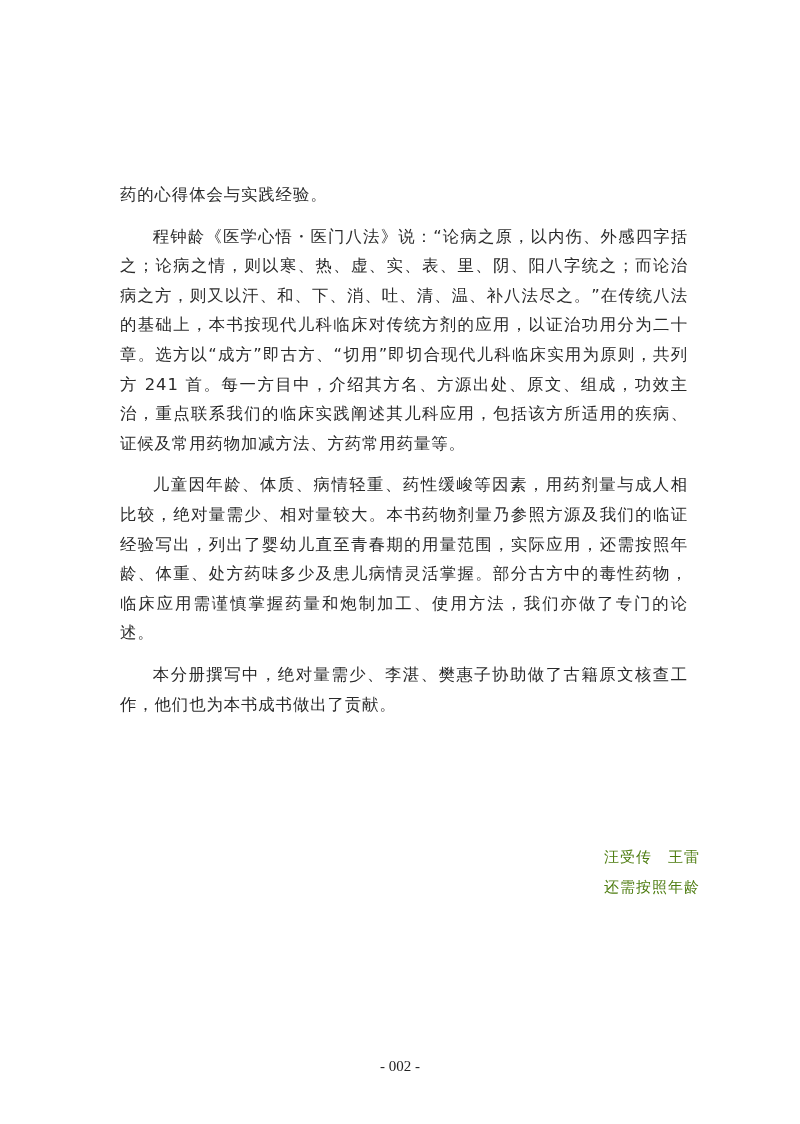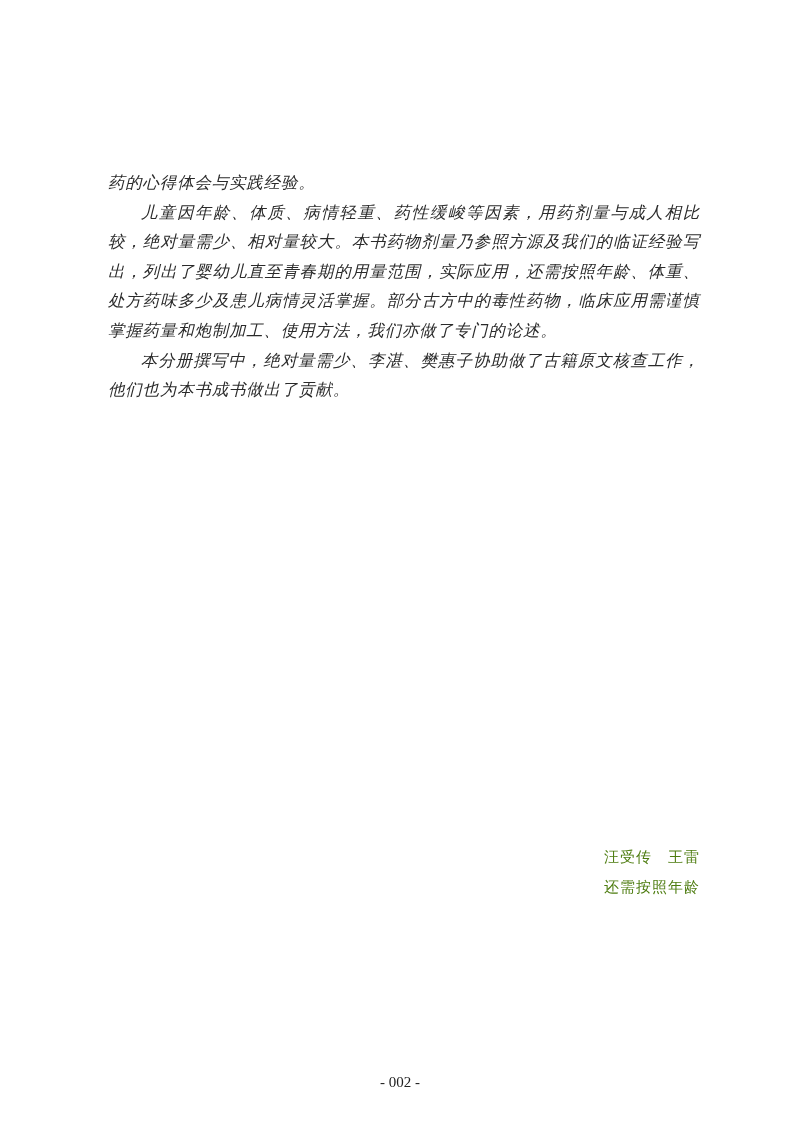--- a/index.html
+++ b/index.html
@@ -4,39 +4,40 @@
 <style>
   html, body { margin: 0; padding: 0; background: #ffffff; }
   body { width: 800px; height: 1124px; position: relative; overflow: hidden; }
   .page { position: absolute; left: 0; top: 0; width: 800px; height: 1124px; background: #ffffff; }
   .body-text {
     position: absolute; left: 108px; top: 168px; width: 592px;
     font-family: "DejaVu Sans", sans-serif;
     font-size: 16.4px; line-height: 29.6px; color: #2a2a2a;
     text-align: justify; letter-spacing: 0.9px;
   }
-  .para { margin: 0; text-indent: 2em; font-style: italic; }
+  .para { margin: 12px; text-indent: 2em; }
   .para.noindent { text-indent: 0; }
   .signature {
     position: absolute; right: 100px; top: 842px; text-align: right;
     font-family: "DejaVu Serif", serif; font-size: 15px; line-height: 30px; color: #4d7c0f;
     letter-spacing: 1px;
   }
   .signature div { white-space: pre; }
   .page-number {
     position: absolute; left: 0; width: 800px; top: 1058px; text-align: center;
-    font-family: "Liberation Serif", serif; font-size: 15px; color: #222; margin-top: 16px;
+    font-family: "Liberation Serif", serif; font-size: 15px; color: #222;
   }
 </style>
 </head>
 <body>
 
 <div class="page">
   <div class="body-text">
     <p class="para noindent">药的心得体会与实践经验。</p>
+    <p class="para">程钟龄《医学心悟・医门八法》说：“论病之原，以内伤、外感四字括之；论病之情，则以寒、热、虚、实、表、里、阴、阳八字统之；而论治病之方，则又以汗、和、下、消、吐、清、温、补八法尽之。”在传统八法的基础上，本书按现代儿科临床对传统方剂的应用，以证治功用分为二十章。选方以“成方”即古方、“切用”即切合现代儿科临床实用为原则，共列方 241 首。每一方目中，介绍其方名、方源出处、原文、组成，功效主治，重点联系我们的临床实践阐述其儿科应用，包括该方所适用的疾病、证候及常用药物加减方法、方药常用药量等。</p>
     <p class="para">儿童因年龄、体质、病情轻重、药性缓峻等因素，用药剂量与成人相比较，绝对量需少、相对量较大。本书药物剂量乃参照方源及我们的临证经验写出，列出了婴幼儿直至青春期的用量范围，实际应用，还需按照年龄、体重、处方药味多少及患儿病情灵活掌握。部分古方中的毒性药物，临床应用需谨慎掌握药量和炮制加工、使用方法，我们亦做了专门的论述。</p>
     <p class="para">本分册撰写中，绝对量需少、李湛、樊惠子协助做了古籍原文核查工作，他们也为本书成书做出了贡献。</p>
   </div>
 
   <div class="signature">
     <div>汪受传　王雷</div>
     <div>还需按照年龄</div>
   </div>
 
   <div class="page-number">- 002 -</div>

